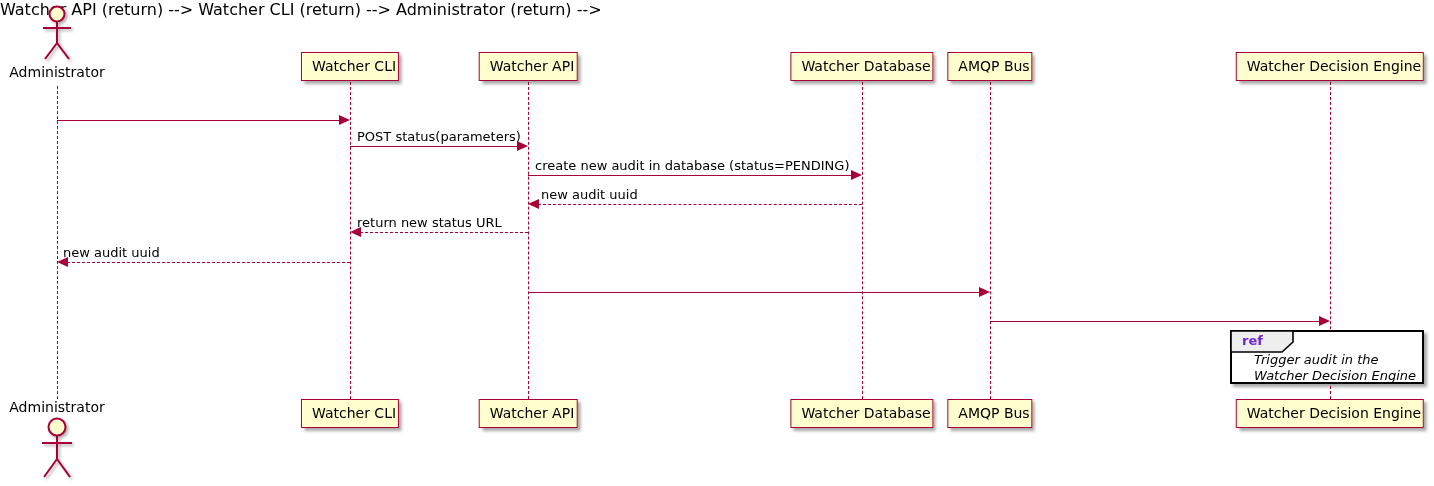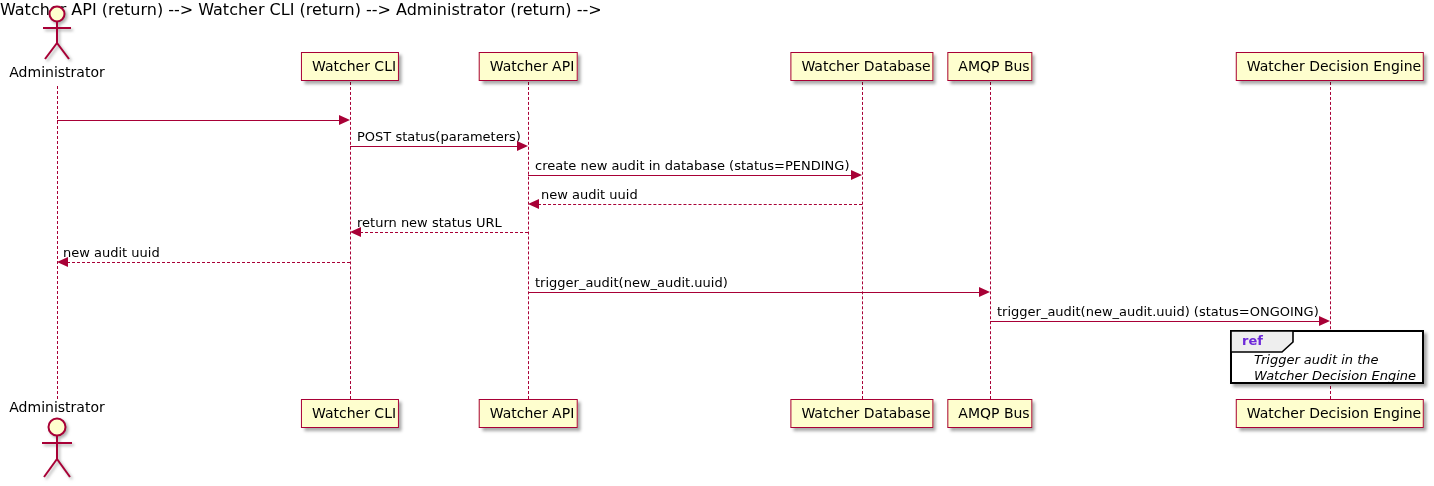--- a/index.html
+++ b/index.html
@@ -137,26 +137,24 @@
   <div class="msg-label" style="left:357px; top:215px;">return new status URL</div>
   <div class="msg-line dashed" style="left:360px; top:232px; width:168px;"></div>
   <div class="arrowhead to-left" style="left:350px; top:227px;"></div>
 
    Administrator (return) --&gt;
   <div class="msg-label" style="left:63px; top:245px;">new audit uuid</div>
   <div class="msg-line dashed" style="left:67px; top:262px; width:283px;"></div>
   <div class="arrowhead to-left" style="left:57px; top:257px;"></div>
 
   
-  <div class="msg-label" style="left:535px; top:275px;">trigger_audit(new_audit.uuid)</div>
   <div class="msg-line" style="left:528px; top:292px; width:452px;"></div>
   <div class="arrowhead to-right" style="left:979px; top:287px;"></div>
 
   
-  <div class="msg-label" style="left:997px; top:304px;">trigger_audit(new_audit.uuid) (status=ONGOING)</div>
   <div class="msg-line" style="left:990px; top:321px; width:330px;"></div>
   <div class="arrowhead to-right" style="left:1319px; top:316px;"></div>
 
   
   <div id="ref-box">
     <svg id="ref-header" width="64" height="22" viewBox="0 0 64 22">
       <path d="M0,0 H62 V11 L51,21 H0 Z" fill="#EEEEEE" stroke="#000000" stroke-width="1.6"></path>
     </svg>
     <div id="ref-keyword">ref</div>
     <div class="ref-text" style="top:20px;">Trigger audit in the</div>

